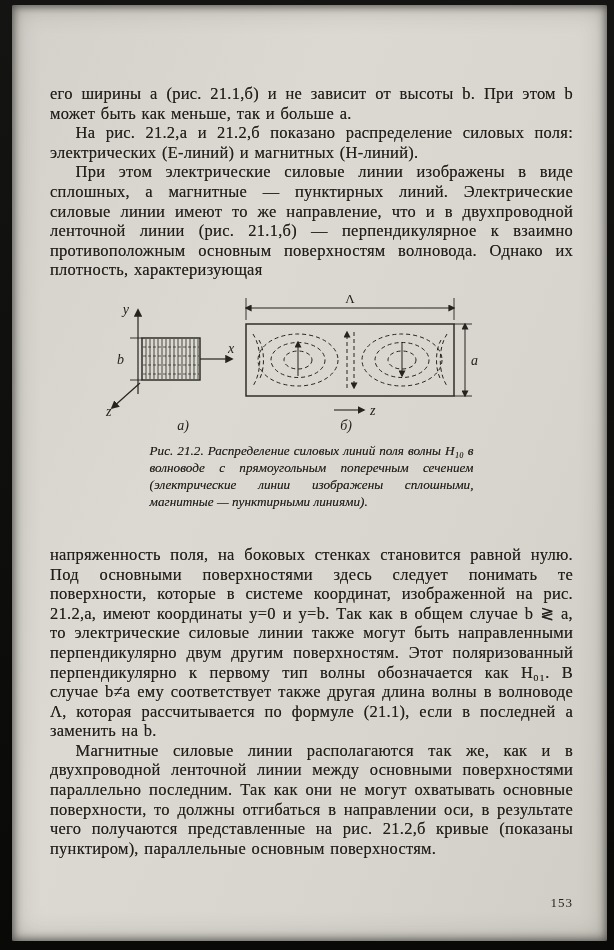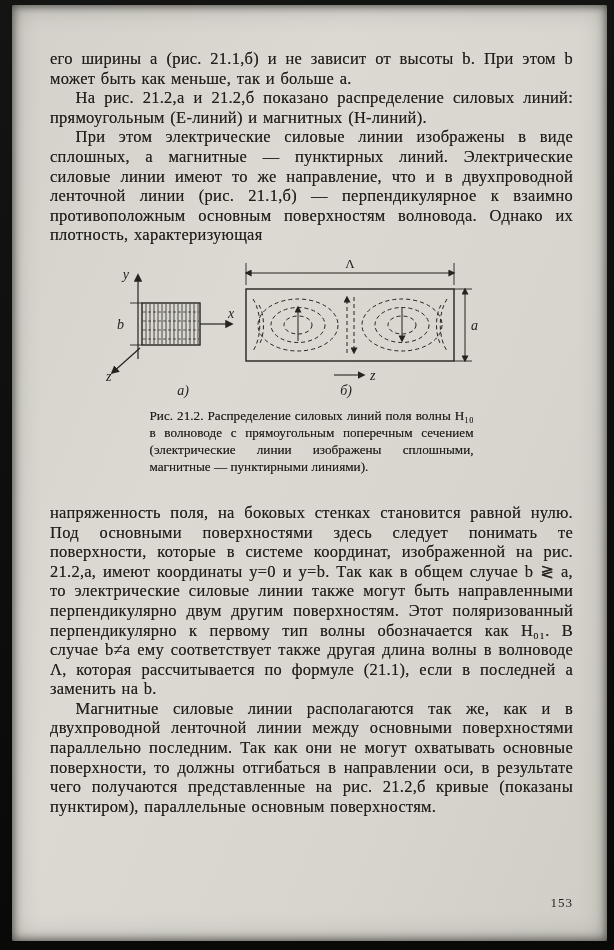--- a/index.html
+++ b/index.html
@@ -37,32 +37,33 @@
     margin: 0;
     font-size: 16.5px;
     line-height: 19.6px;
     text-align: justify;
     text-indent: 1.55em;
     letter-spacing: .25px;
     word-spacing: 1.2px;
     hyphens: auto;
     text-shadow: 0 0 .45px rgba(34, 31, 27, .65);
   }
-  .body-text p.noindent { text-indent: 0; }
+  .body-text p.noindent { text-indent: 0; margin-top: 35px; }
   .figure { margin: 10px 0 0; }
   .fig-art { margin: 0; }
   .fig-art svg { display: block; }
   .fig-caption {
     width: 324px;
     margin: 4px auto 0;
     font-size: 13.2px;
     line-height: 17px;
     text-align: justify;
     hyphens: auto;
     text-shadow: 0 0 .35px rgba(34, 31, 27, .6);
+    font-style: italic;
   }
   .lower { margin-top: 28px; }
   .page-number {
     position: absolute;
     right: 34px; bottom: 30px;
     font-size: 13px;
     letter-spacing: 1px;
     color: #221f1b;
   }
   svg .stroke { stroke: #26231f; fill: none; }
@@ -76,21 +77,21 @@
 </style>
 </head>
 <body>
 
 <div class="scan">
   <div class="page">
     <div class="content">
 
       <div class="body-text upper">
         <p class="noindent">его ширины a (рис. 21.1,б) и не зависит от высоты b. При этом b может быть как меньше, так и больше a.</p>
-        <p>На рис. 21.2,а и 21.2,б показано распределение силовых линий: прямоугольным (Е-линий) и магнитных (Н-линий).</p>
+        <p>На рис. 21.2,а и 21.2,б показано распределение силовых поля: электрических (Е-линий) и магнитных (Н-линий).</p>
         <p>При этом электрические силовые линии изображены в виде сплошных, а магнитные — пунктирных линий. Электрические силовые линии имеют то же направление, что и в двухпроводной ленточной линии (рис. 21.1,б) — перпендикулярное к взаимно противоположным основным поверхностям волновода. Однако их плотность, характеризующая</p>
       </div>
 
       <div class="figure">
         <div class="fig-art">
           <svg width="523" height="148" viewBox="0 0 523 148">
             <defs>
               <marker id="arr" viewBox="0 0 10 10" refX="8" refY="5" markerWidth="7" markerHeight="7" orient="auto-start-reverse">
                 <path d="M0,0 L10,5 L0,10 z" fill="#26231f"></path>
               </marker>

